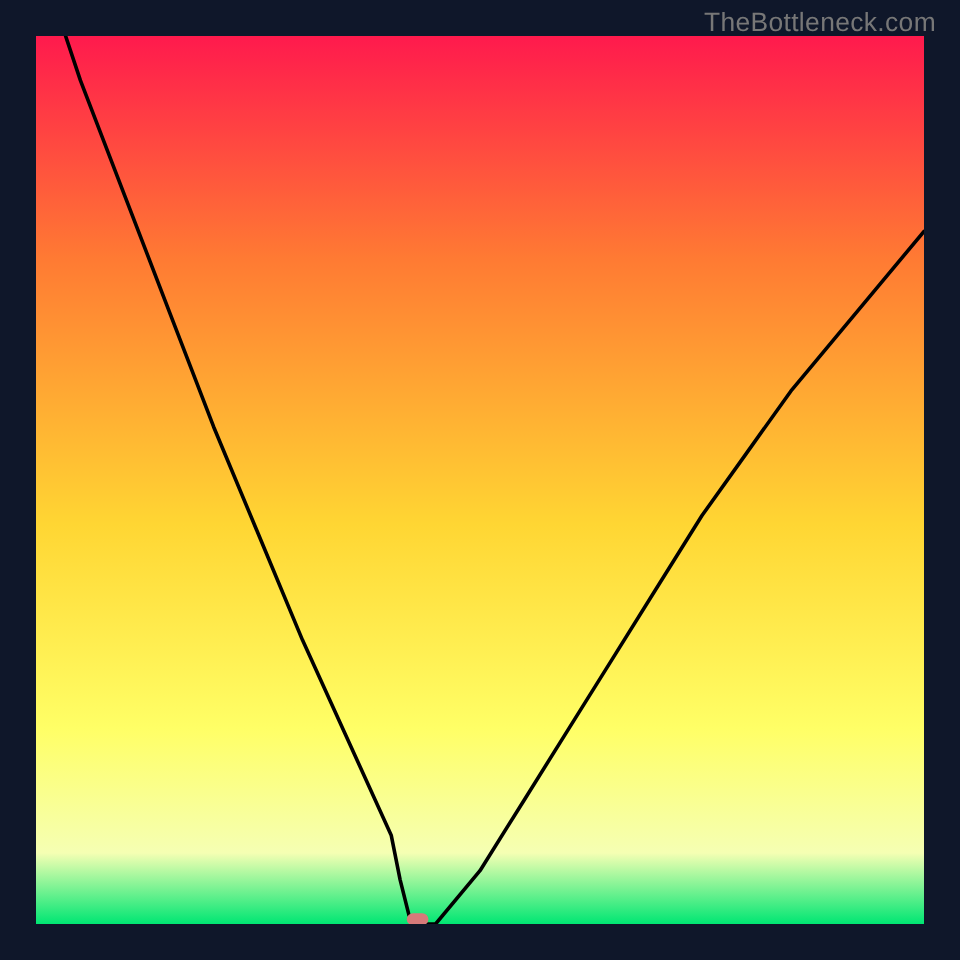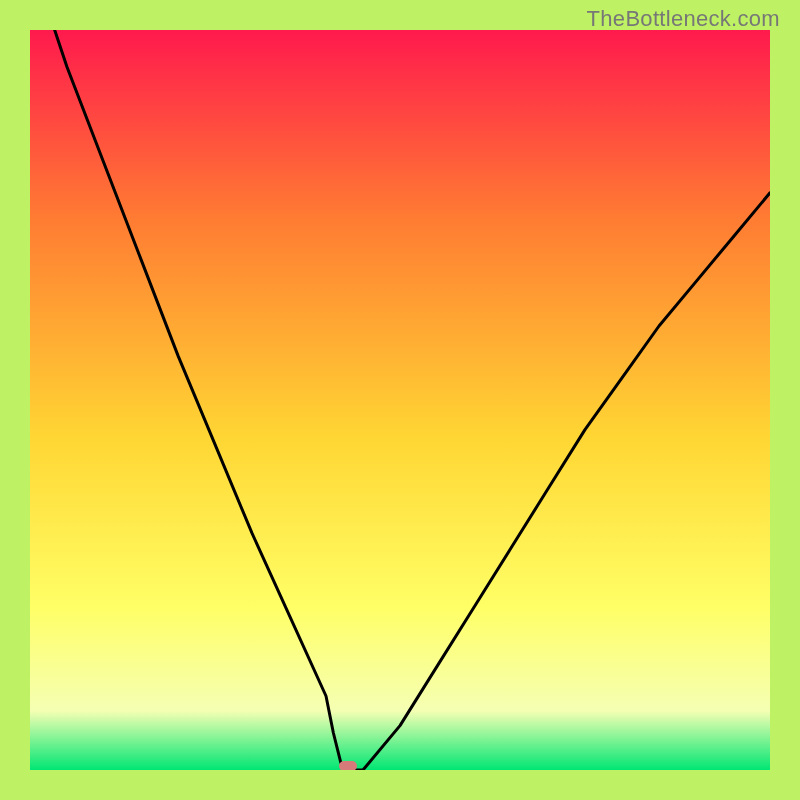--- a/index.html
+++ b/index.html
@@ -6,21 +6,21 @@
   body {
     width: 800px;
     height: 800px;
     background: #000;
     position: relative;
     font-family: Arial, sans-serif;
   }
   .outer {
     width: 800px;
     height: 800px;
-    background: #bef264;
+    background: #0f172a;
     position: relative;
   }
   .watermark {
     position: absolute;
     top: 6px;
     right: 20px;
     color: #777;
     font-size: 22px;
     font-weight: 500;
     letter-spacing: 0.3px;

